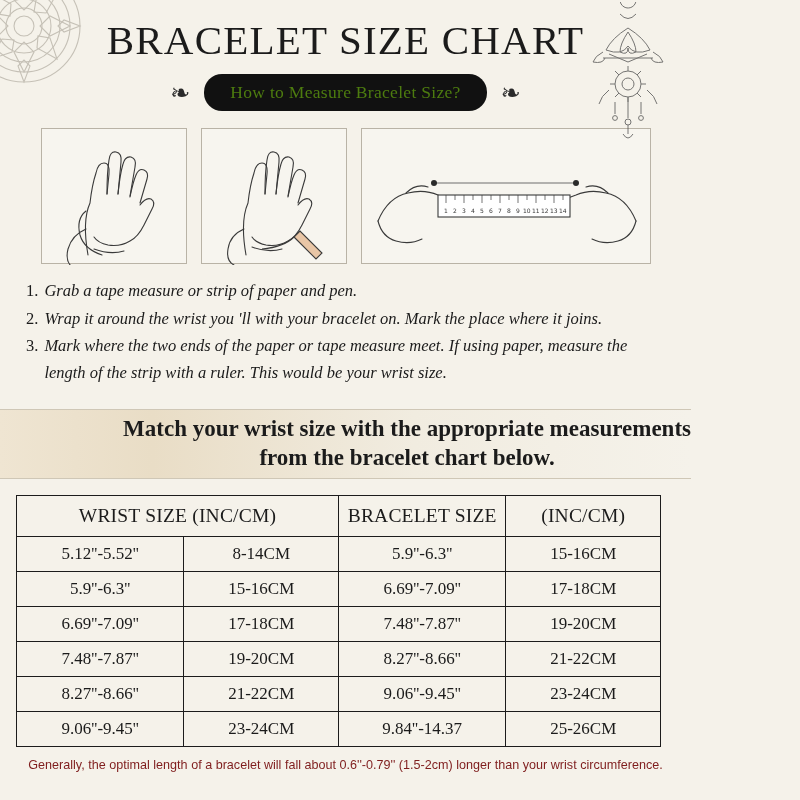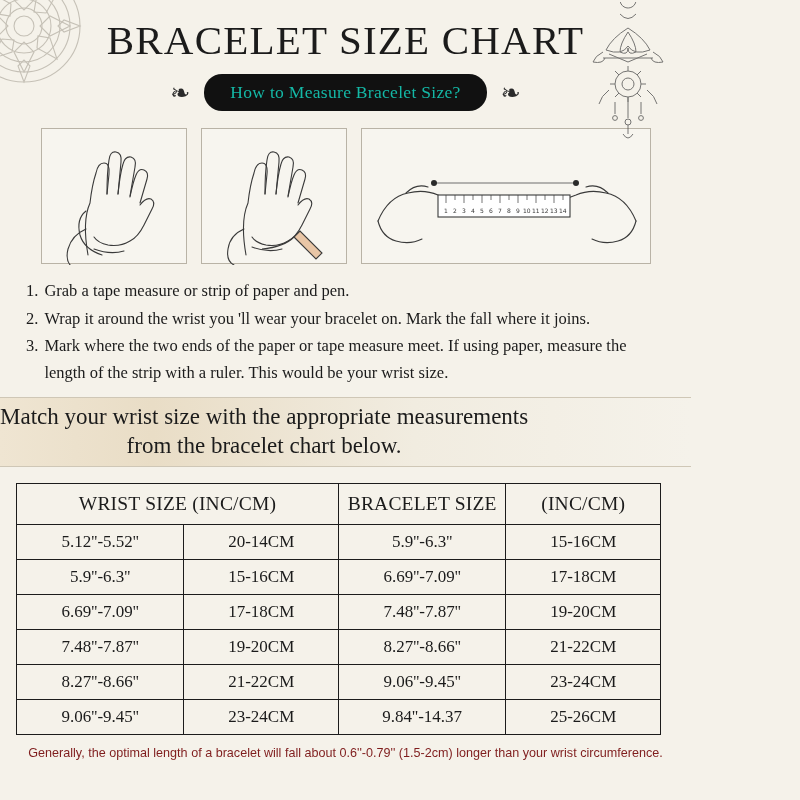--- a/index.html
+++ b/index.html
@@ -61,21 +61,21 @@
     margin-top: 10px;
   }
   .flourish {
     font-size: 24px;
     color: #2a2a2a;
     font-family: "DejaVu Sans", sans-serif;
     line-height: 1;
   }
   .subtitle-pill {
     background: #111;
-    color: #14b8a6;
+    color: #4d7c0f;
     border-radius: 18px;
     padding: 8px 26px;
     font-size: 17.5px;
     font-family: "Liberation Serif", serif;
     letter-spacing: 0.3px;
   }
 
   
   .illus-row {
     display: flex;
@@ -97,33 +97,34 @@
     font-size: 16.5px;
     line-height: 1.62;
     font-family: "Liberation Serif", serif;
   }
   .step {
     display: flex;
     gap: 6px;
     margin-bottom: 1px;
   }
   .step .num { flex: 0 0 auto; }
-  .step .txt { flex: 1 1 auto; }
+  .step .txt { flex: 1 1 auto; font-style: italic; }
 
   
   .banner {
-    margin-top: 10px;
+    margin-top: 22px;
     height: 68px;
     background: linear-gradient(90deg, #efe5d2 0%, #e9ddc6 22%, #f1ece0 60%, #f5f2ea 100%);
     border-top: 1px solid #cfc7b6;
     border-bottom: 1px solid #cfc7b6;
     display: flex;
     align-items: center;
-    justify-content: flex-start;
+    justify-content: flex-end;
     text-align: center;
+    font-weight: bold;
   }
   .banner-text {
     font-size: 23px;
     line-height: 1.26;
     font-family: "Liberation Serif", serif;
   }
 
   
   .table-wrap {
     margin: 16px 30px 0 16px;
@@ -314,21 +315,21 @@
     </div>
   </div>
 
   <div class="steps">
     <div class="step">
       <span class="num">1.</span>
       <span class="txt">Grab a tape measure or strip of paper and pen.</span>
     </div>
     <div class="step">
       <span class="num">2.</span>
-      <span class="txt">Wrap it around the wrist you 'll wear your bracelet on. Mark the fall where it joins.</span>
+      <span class="txt">Wrap it around the wrist you 'll with your bracelet on. Mark the place where it joins.</span>
     </div>
     <div class="step">
       <span class="num">3.</span>
       <span class="txt">Mark where the two ends of the paper or tape measure meet. If using paper, measure the length of the strip with a ruler. This would be your wrist size.</span>
     </div>
   </div>
 
   <div class="banner">
     <div class="banner-text">
       <div>Match your wrist size with the appropriate measurements</div>
@@ -347,21 +348,21 @@
       <thead>
         <tr>
           <th colspan="2">WRIST SIZE (INC/CM)</th>
           <th>BRACELET SIZE</th>
           <th>(INC/CM)</th>
         </tr>
       </thead>
       <tbody>
         <tr>
           <td>5.12''-5.52''</td>
-          <td>20-14CM</td>
+          <td>8-14CM</td>
           <td>5.9''-6.3''</td>
           <td>15-16CM</td>
         </tr>
         <tr>
           <td>5.9''-6.3''</td>
           <td>15-16CM</td>
           <td>6.69''-7.09''</td>
           <td>17-18CM</td>
         </tr>
         <tr>

